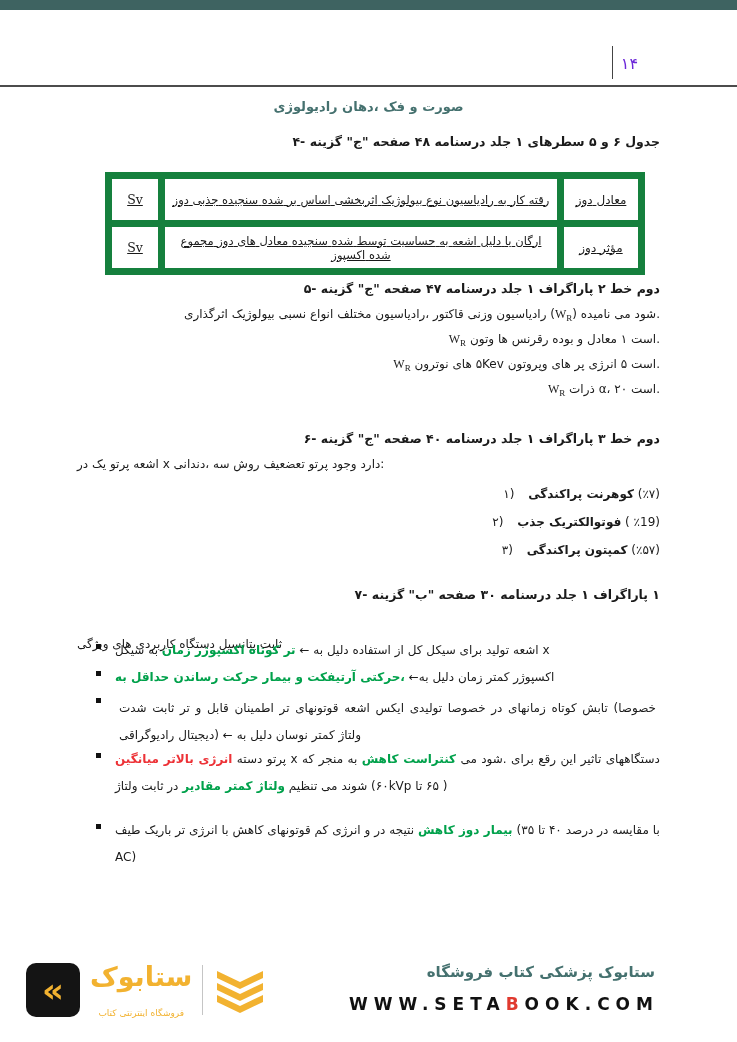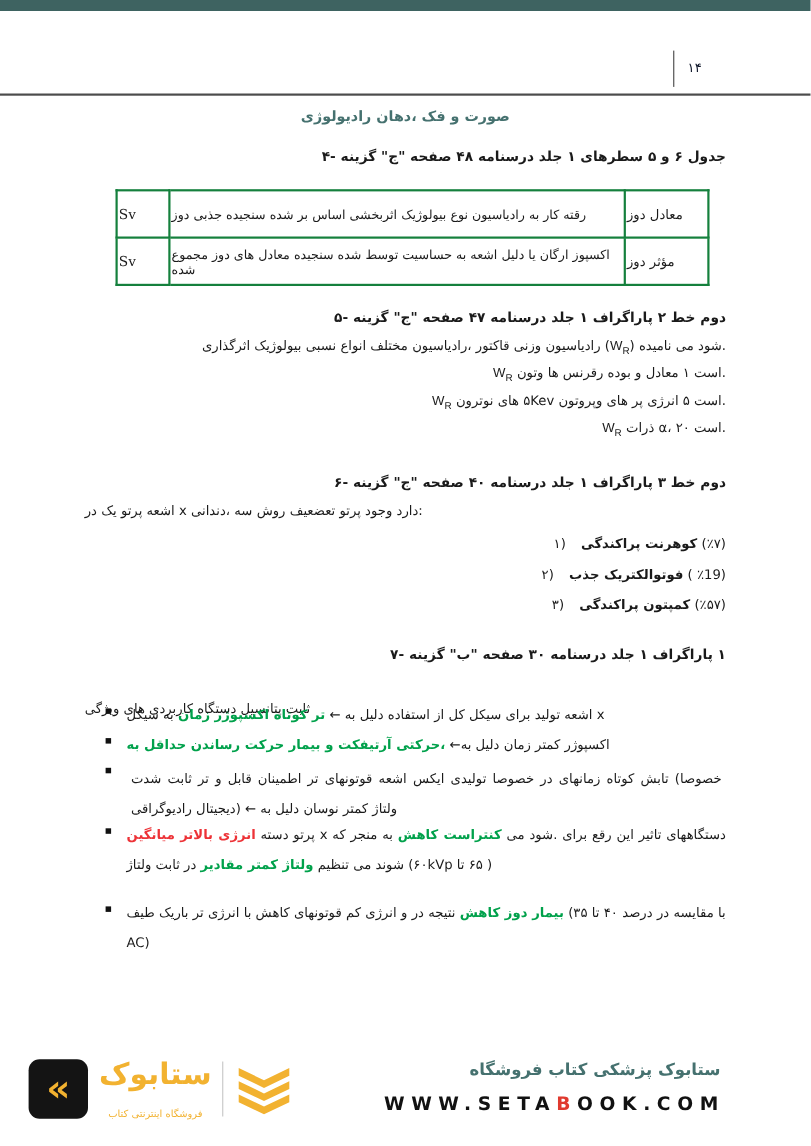--- a/index.html
+++ b/index.html
@@ -3,46 +3,46 @@
 <meta charset="utf-8">
 <style>
   html,body{margin:0;padding:0;}
   body{width:737px;height:1042px;position:relative;background:#ffffff;
        font-family:"DejaVu Sans",sans-serif;color:#1a1a1a;overflow:hidden;}
   .abs{position:absolute;}
   
   .topbar{left:0;top:0;width:737px;height:10px;background:#3e6361;}
   .ptitle{left:0;top:54px;width:737px;text-align:center;color:#45716f;
           font-weight:bold;font-size:13px;direction:ltr;margin-top:45px;}
-  .pnum{top:54px;right:99px;color:#0f172a;font-size:12px;}
+  .pnum{top:54px;right:99px;color:#6d28d9;font-size:16px;}
   .pdiv{top:46px;right:124px;width:1px;height:33px;background:#444;}
   .hrule{left:0;top:85px;width:737px;height:2px;background:#4c4c4c;}
   
   .content-line{left:77px;width:583px;direction:ltr;font-size:12px;line-height:1.5;}
   .heading{font-weight:bold;text-align:right;font-size:12.5px;}
   .al-right{text-align:right;}
   .al-left{text-align:left;}
   .just{text-align:justify;text-align-last:left;}
   
   .dose-table{left:105px;top:172px;width:540px;border-collapse:collapse;direction:ltr;}
-  .dose-table td{border:2px solid #15803d;height:39px;text-align:left;vertical-align:middle;}
+  .dose-table td{border:7px solid #15803d;height:39px;text-align:center;vertical-align:middle;text-decoration:underline;}
   .td-unit{width:44px;font-family:"DejaVu Serif",serif;font-size:12.5px;}
   .td-desc{font-size:11.5px;}
   .td-label{width:72px;font-size:12px;}
   
   .s6item{padding-right:84px;text-align:right;}
   .s6num{margin-right:10px;}
   .bold{font-weight:bold;}
   
   .bullet{display:flex;direction:ltr;}
   .sq{width:5px;height:5px;background:#111;margin:7px 14px 0 19px;flex:0 0 auto;}
   .btext{flex:1 1 auto;font-size:12px;line-height:2.25;}
   .green{color:#00a14b;font-weight:bold;}
   .red{color:#ed3237;font-weight:bold;}
-  .frm{font-family:Liberation Sans, sans-serif;text-align:right;}
+  .frm{font-family:Liberation Serif, serif;text-align:right;}
   .frm sub,bdi sub{font-size:9px;}
   
   .store-name{top:963px;right:82px;color:#45716f;font-weight:bold;font-size:15px;direction:ltr;}
   .url{top:994px;right:78px;font-size:17px;letter-spacing:6px;color:#111;
        font-family:"DejaVu Sans",sans-serif;font-weight:bold;}
   .url .redch{color:#e03a2f;}
   .logo{left:26px;top:962px;display:flex;align-items:center;gap:10px;}
   .badge{width:54px;height:54px;background:#141414;border-radius:10px;color:#f2b230;
          display:flex;align-items:center;justify-content:center;font-size:34px;font-weight:bold;}
   .wordmark{display:flex;flex-direction:column;align-items:center;}

